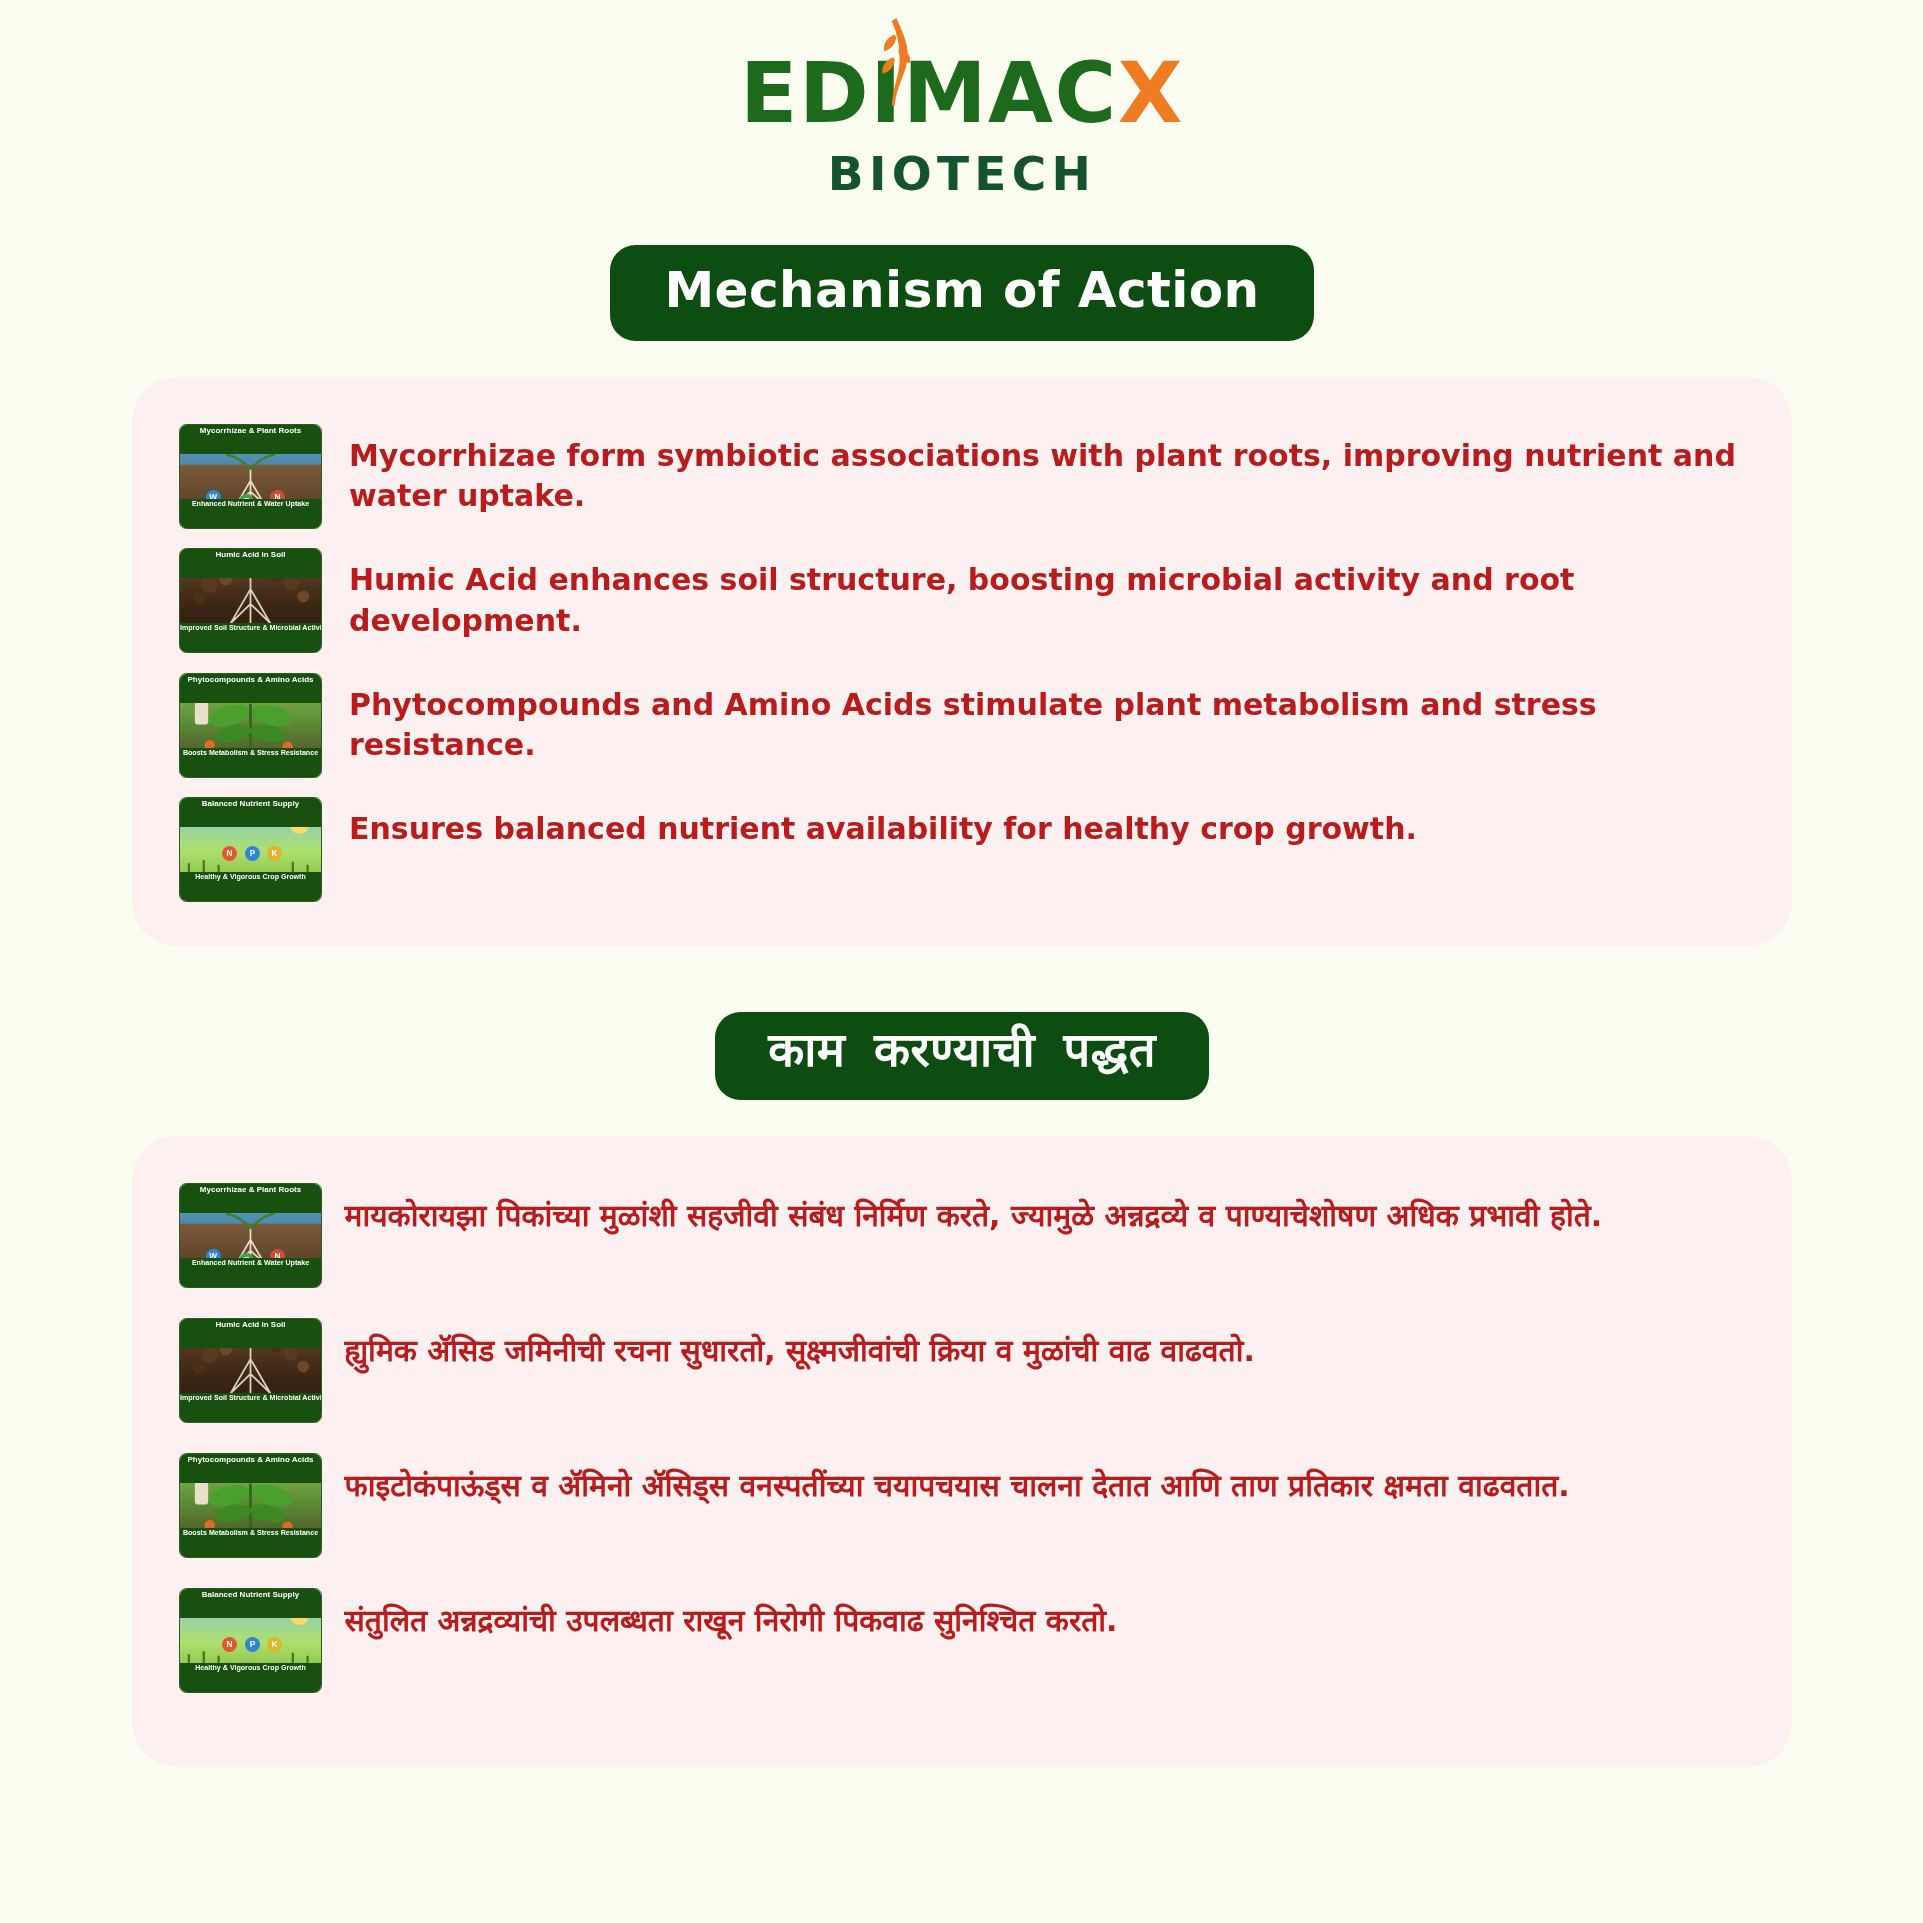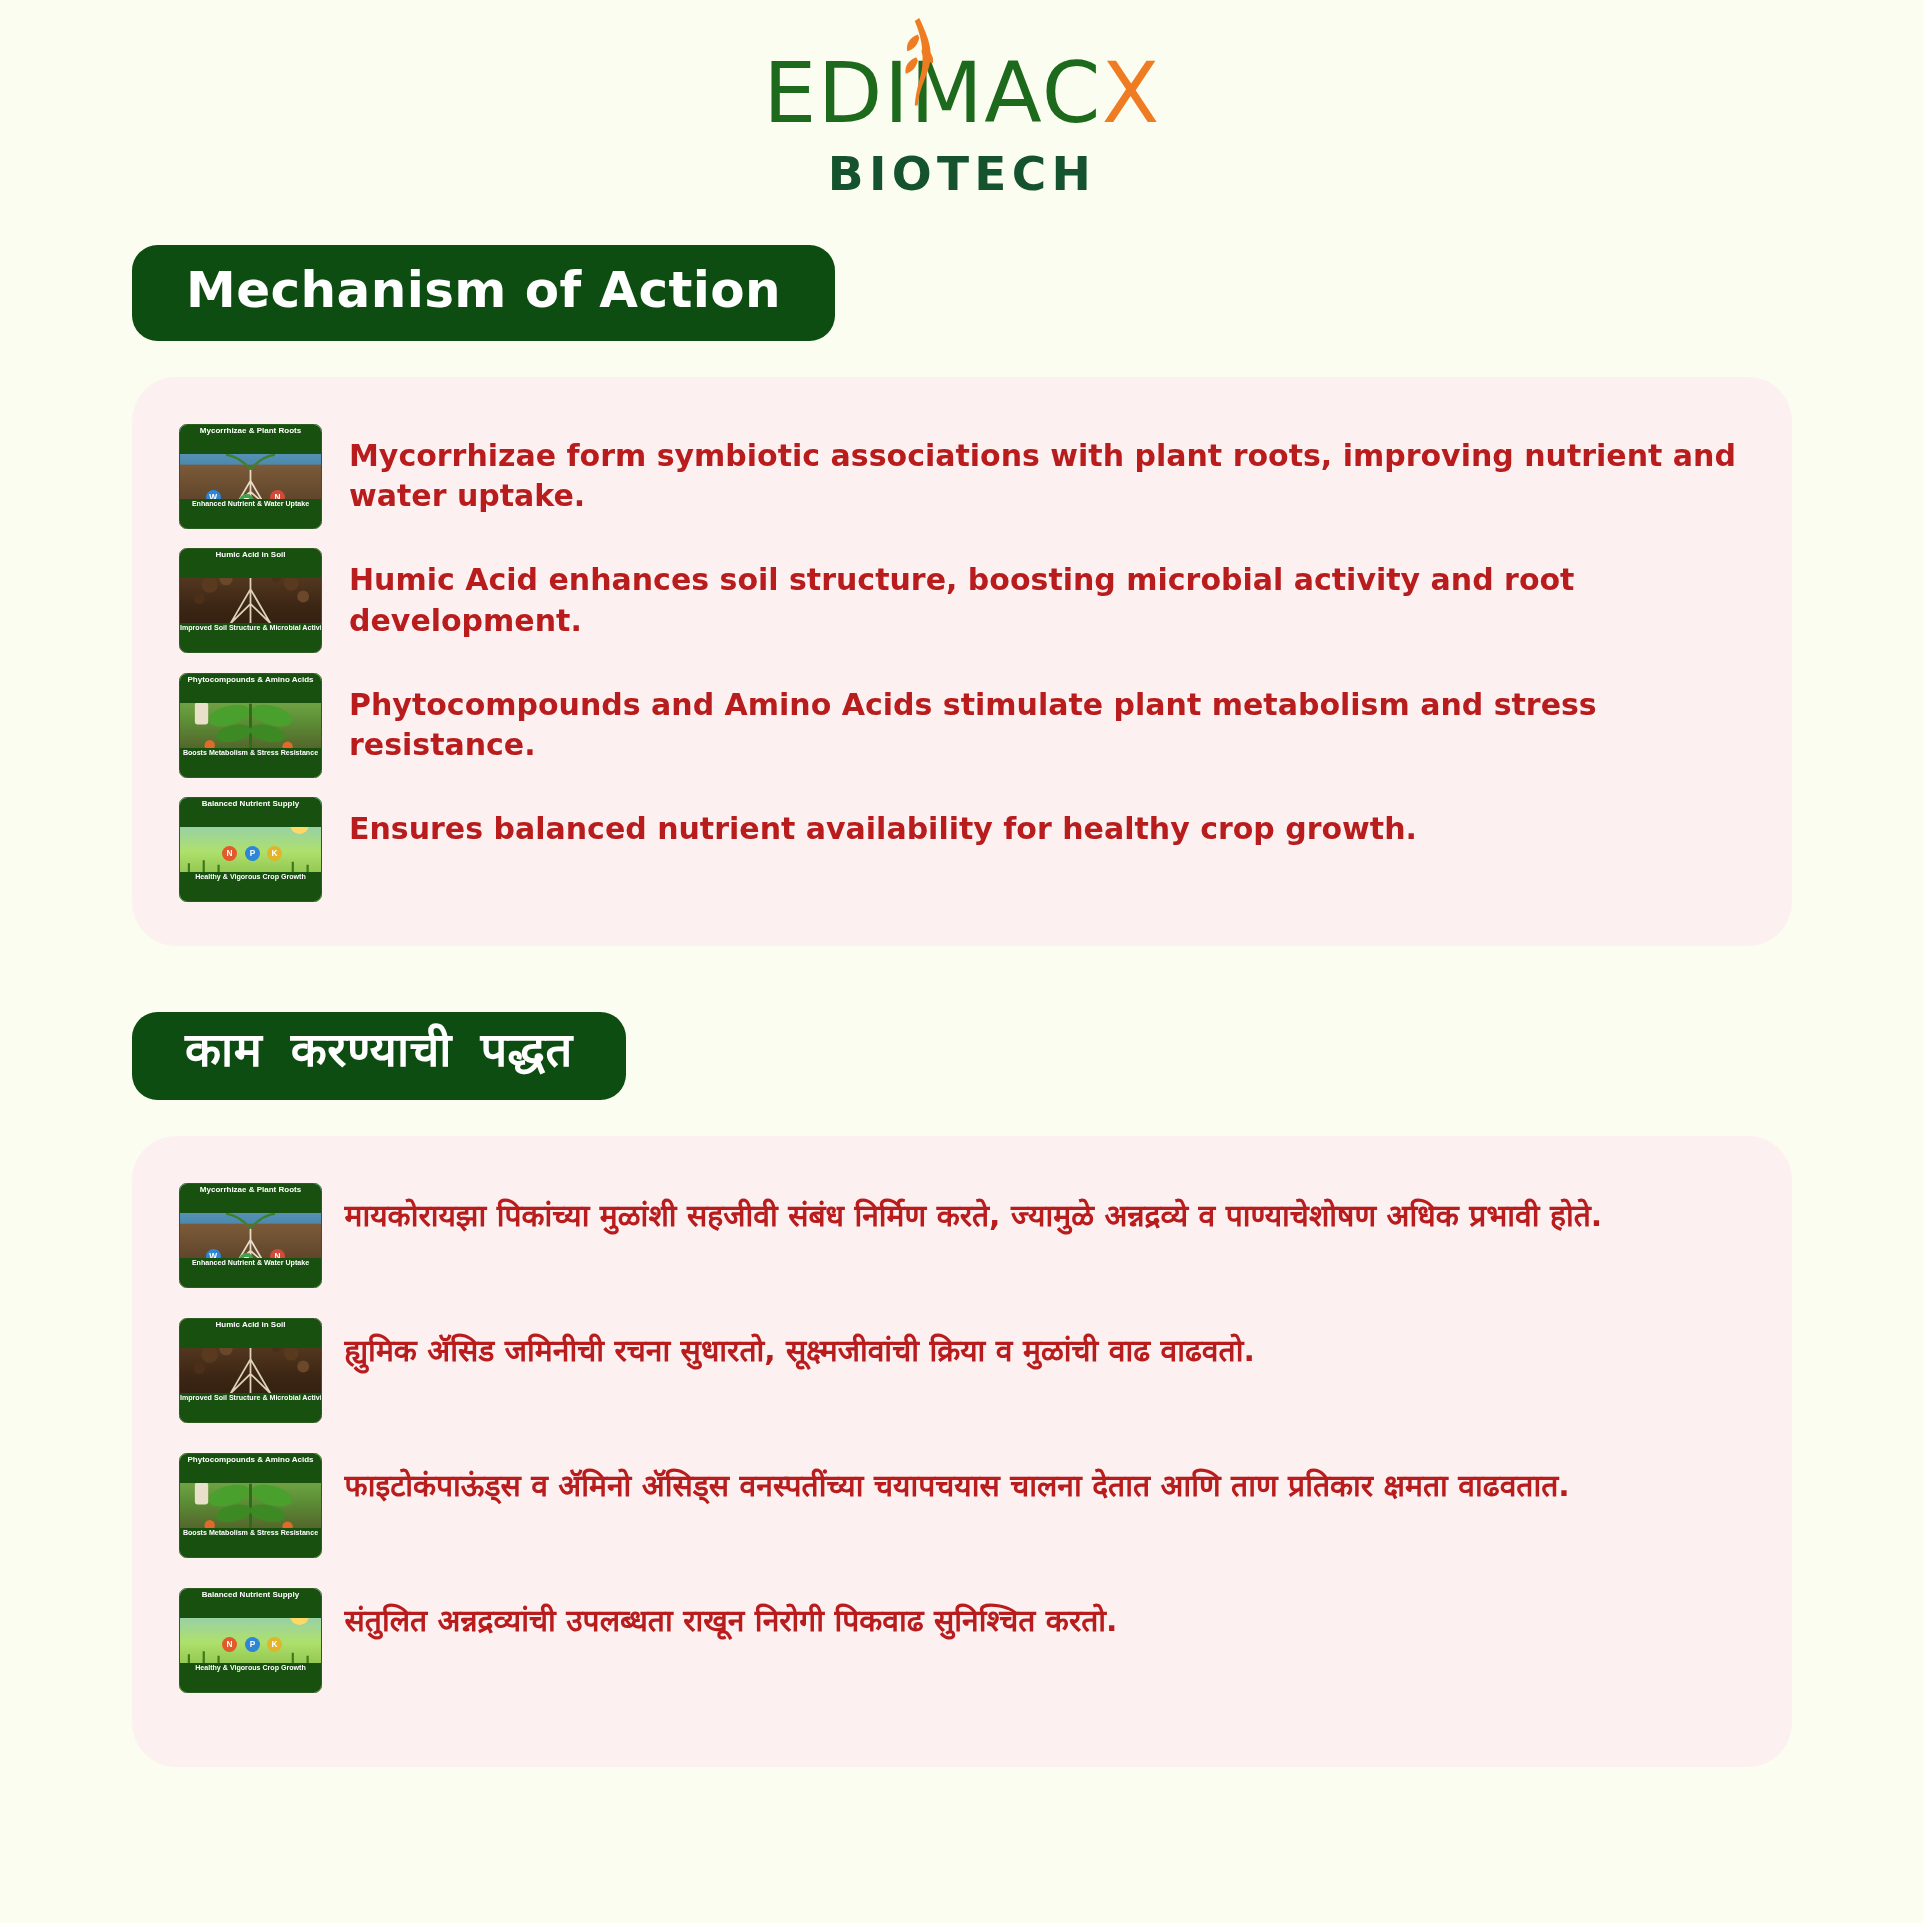--- a/index.html
+++ b/index.html
@@ -23,21 +23,21 @@
 
   
   .logo-block {
     padding-top: 51px;
     text-align: center;
   }
   .logo-wordmark {
     position: relative;
     display: inline-block;
     font-size: 84px;
-    font-weight: 400;
+    font-weight: 700;
     letter-spacing: 1.5px;
     color: #1d6a1d;
     line-height: 1;
     font-family: "DejaVu Sans", sans-serif;
   }
   .logo-wordmark .x-red {
     color: #ef7c23;
   }
   .leaf-mark {
     position: absolute;
@@ -52,20 +52,21 @@
     font-size: 47px;
     font-weight: 800;
     letter-spacing: 5.3px;
     color: #14532d;
     font-family: "DejaVu Sans", sans-serif;
   }
 
   
   .banner-row {
     display: flex;
+    justify-content: center;
   }
   .banner {
     background: #0d4d12;
     color: #ffffff;
     border-radius: 25.6px;
     display: inline-block;
     padding: 19.5px 54px 24px;
     font-size: 50px;
     font-weight: 800;
     letter-spacing: 0.4px;

